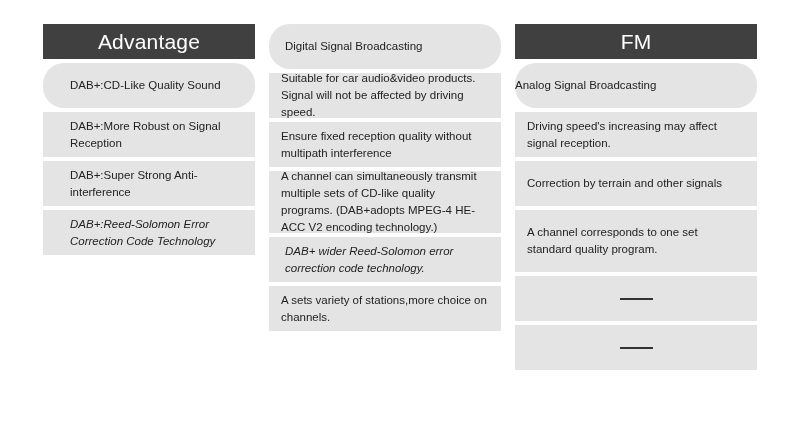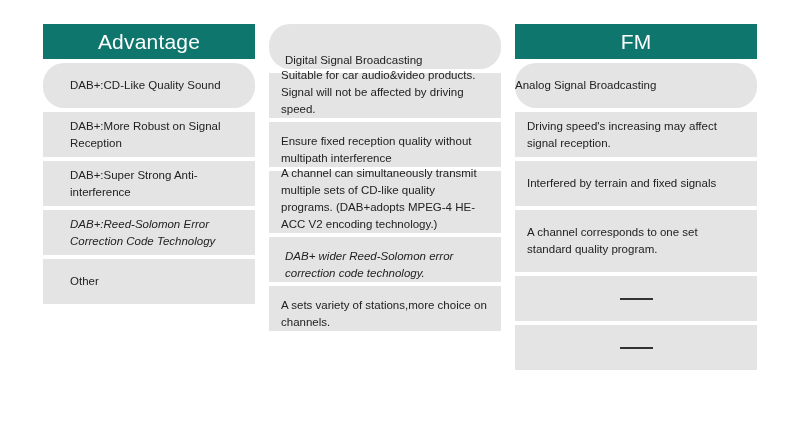--- a/index.html
+++ b/index.html
@@ -28,21 +28,21 @@
     display: flex;
     flex-direction: column;
     gap: 4px;
   }
 
   .col-advantage { width: 212px; }
   .col-dabplus   { width: 232px; }
   .col-fm        { width: 242px; }
 
   .col-header {
-    background: #0f766e;
+    background: #404040;
     color: #ffffff;
     height: 35px;
     display: flex;
     align-items: center;
     justify-content: center;
     font-size: 21px;
     font-weight: 400;
     letter-spacing: 0.2px;
   }
 
@@ -62,21 +62,21 @@
 
   
   .r0 { height: 45px; border-radius: 21px; }
   .r1 { height: 45px; }
   .r2 { height: 45px; }
   .r3 { height: 62px; }
   .r4 { height: 45px; font-style: italic; }
   .r5 { height: 45px; }
 
   .col-advantage .cell { padding: 0 10px 0 27px; }
-  .col-dabplus   .cell { padding: 0 12px 0 12px; align-items: flex-end; }
+  .col-dabplus   .cell { padding: 0 12px 0 12px; }
   .col-fm        .cell { padding: 0 12px 0 12px; }
 
   .col-dabplus .cell.indent-sm  { padding-left: 16px; }
   .col-fm      .cell.indent-sm  { padding-left: 0; }
 
   .dash-cell .cell-inner {
     text-align: center;
   }
   .dash {
     display: inline-block;
@@ -98,23 +98,20 @@
     </div>
     <div class="cell r1">
       <span class="cell-inner">DAB+:More Robust on Signal Reception</span>
     </div>
     <div class="cell r2">
       <span class="cell-inner">DAB+:Super Strong Anti-interference</span>
     </div>
     <div class="cell r4">
       <span class="cell-inner">DAB+:Reed-Solomon Error Correction Code Technology</span>
     </div>
-    <div class="cell r5">
-      <span class="cell-inner">Other</span>
-    </div>
   </div>
 
   <div class="column col-dabplus">
     <div class="cell r0 indent-sm">
       <span class="cell-inner">Digital Signal Broadcasting</span>
     </div>
     <div class="cell r1">
       <span class="cell-inner">Suitable for car audio&amp;video products. Signal will not be affected by driving speed.</span>
     </div>
     <div class="cell r2">
@@ -133,21 +130,21 @@
 
   <div class="column col-fm">
     <div class="col-header">FM</div>
     <div class="cell r0 indent-sm">
       <span class="cell-inner">Analog Signal Broadcasting</span>
     </div>
     <div class="cell r1">
       <span class="cell-inner">Driving speed's increasing may affect signal reception.</span>
     </div>
     <div class="cell r2">
-      <span class="cell-inner">Interfered by terrain and fixed signals</span>
+      <span class="cell-inner">Correction by terrain and other signals</span>
     </div>
     <div class="cell r3">
       <span class="cell-inner">A channel corresponds to one set standard quality program.</span>
     </div>
     <div class="cell r4 dash-cell">
       <span class="cell-inner"><span class="dash"></span></span>
     </div>
     <div class="cell r5 dash-cell">
       <span class="cell-inner"><span class="dash"></span></span>
     </div>

